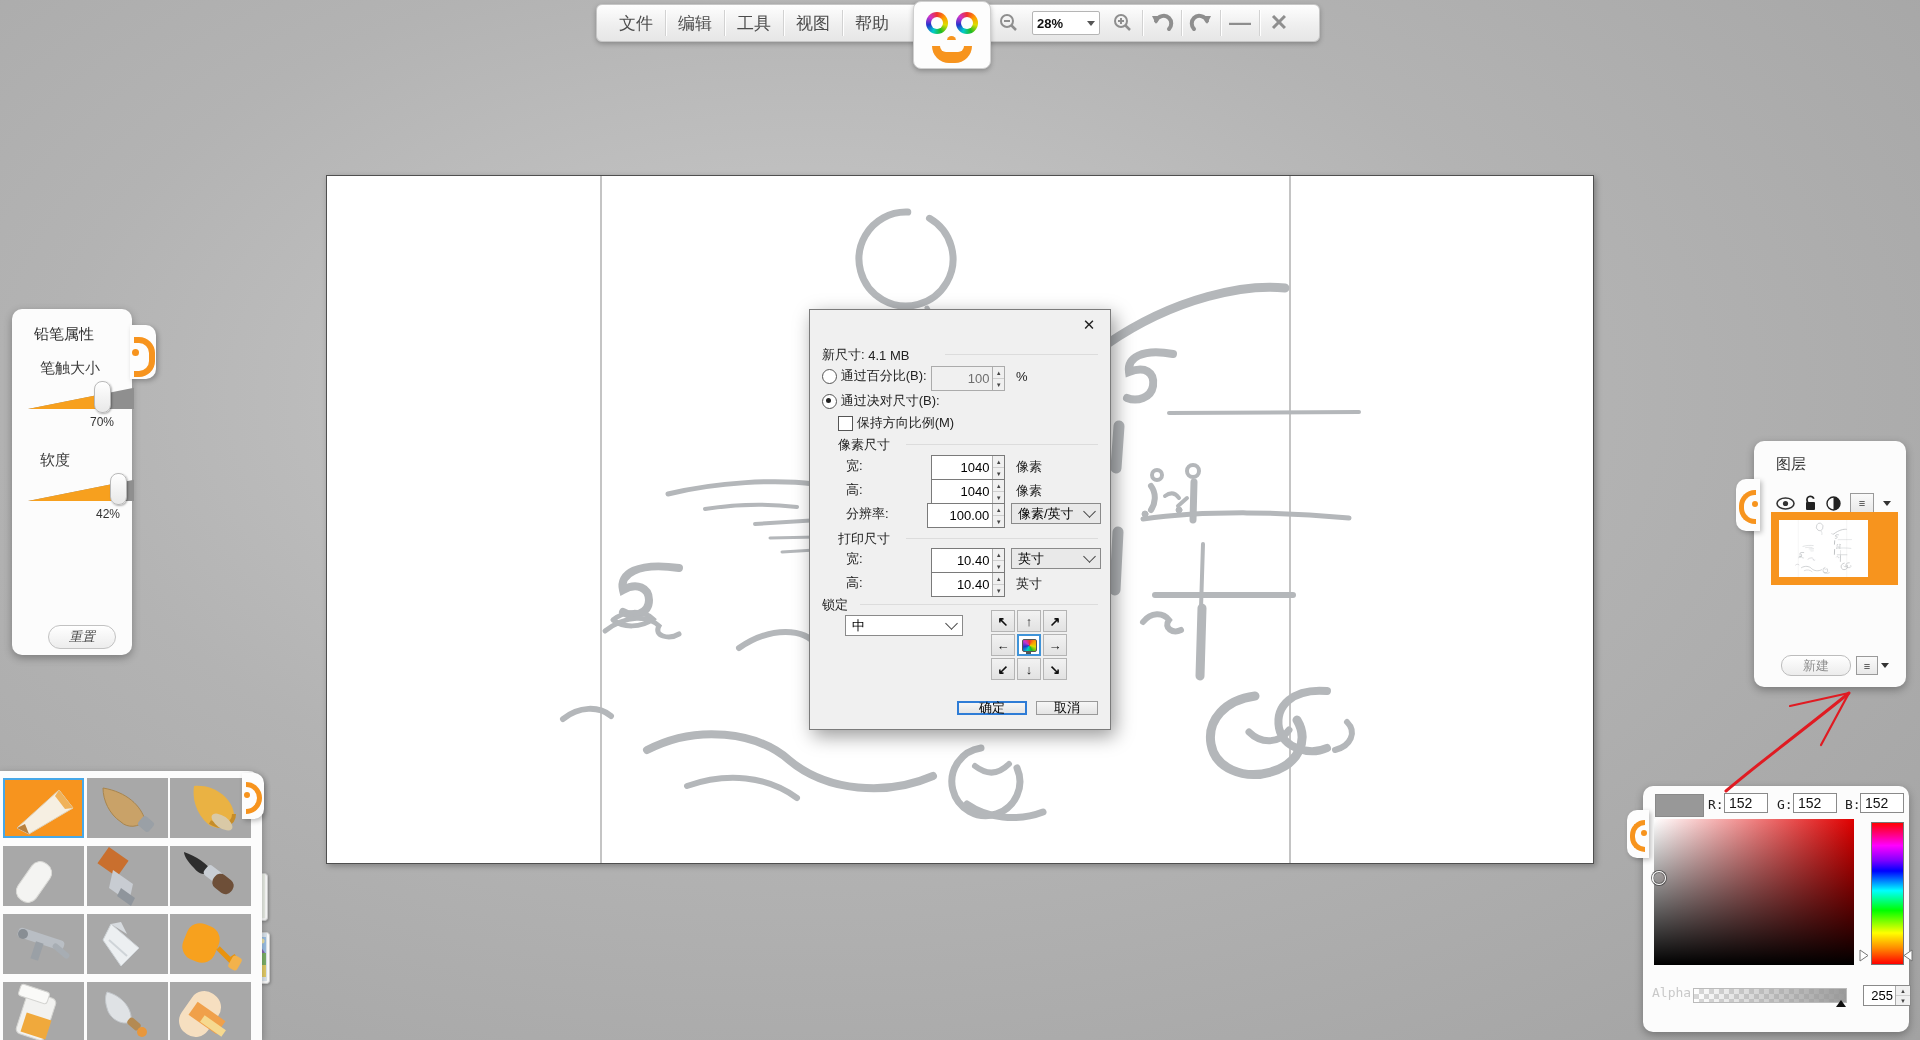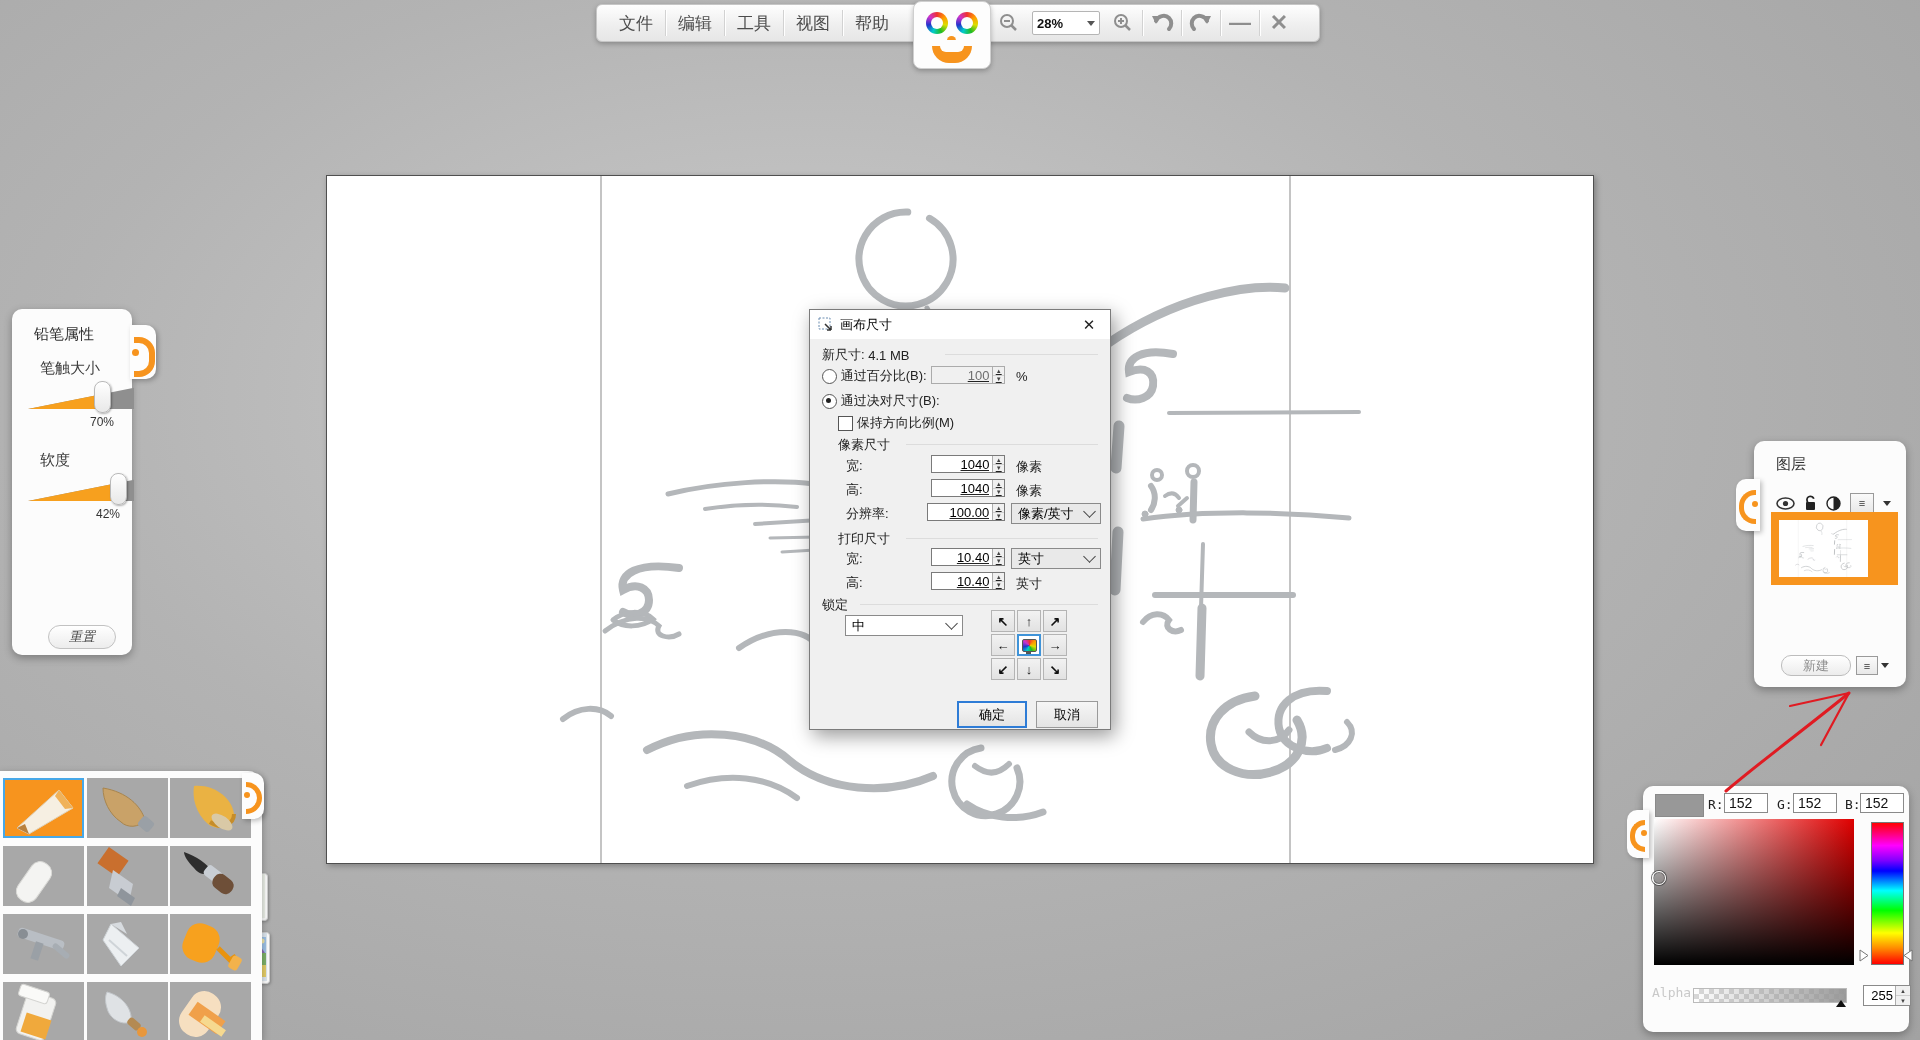--- a/index.html
+++ b/index.html
@@ -108,37 +108,37 @@
     box-shadow:4px 6px 18px rgba(0,0,0,.4);z-index:20;font-size:13px;}
   .dlg-title{position:absolute;left:0;top:0;width:100%;height:29px;background:#fff;display:flex;align-items:center;}
   .dlg-title .txt{margin-left:6px;font-size:13px;color:#000;}
   .dlg-close{position:absolute;right:0;top:0;width:42px;height:29px;display:flex;align-items:center;justify-content:center;
     font-size:15px;color:#222;}
   .drow{position:absolute;display:flex;align-items:center;height:22px;}
   .sep-line{position:absolute;height:1px;background:#dcdcdc;}
   .radio{width:13px;height:13px;border-radius:50%;border:1px solid #555;background:#fff;position:relative;}
   .radio.on::after{content:"";position:absolute;left:3px;top:3px;width:5px;height:5px;border-radius:50%;background:#222;}
   .checkbox{width:13px;height:13px;border:1px solid #555;background:#fff;}
-  .dfield{position:absolute;height:18px;border:1px solid #7a7a7a;background:#fff;display:flex;align-items:stretch;box-sizing:border-box;text-decoration:underline;}
+  .dfield{position:absolute;height:25px;border:1px solid #7a7a7a;background:#fff;display:flex;align-items:stretch;box-sizing:border-box;}
   .dfield input{border:none;outline:none;width:100%;text-align:right;font-size:13px;padding:0 3px;background:transparent;
     font-family:"Liberation Sans",sans-serif;color:#000;}
   .dfield.disabled{border-color:#ababab;background:#f0f0f0;}
   .dfield.disabled input{color:#6e6e6e;}
   .dselect{position:absolute;height:21px;border:1px solid #8a8a8a;background:#e9e9e9;display:flex;align-items:center;
     justify-content:space-between;padding:0 6px;box-sizing:border-box;font-size:13px;color:#000;}
   .vchev{width:8px;height:8px;border-right:1.5px solid #444;border-bottom:1.5px solid #444;transform:rotate(45deg);margin-top:-4px;}
   .anchor-grid{position:absolute;left:181px;top:300px;display:grid;grid-template-columns:repeat(3,24px);
     grid-template-rows:repeat(3,22px);gap:2px;}
   .acell{background:linear-gradient(#f2f2f2,#e2e2e2);border:1px solid #b4b4b4;display:flex;align-items:center;justify-content:center;
     font-size:13px;font-weight:bold;color:#111;box-sizing:border-box;}
   .acell.center{background:#fff;border:2px solid #3f93d8;}
   .monitor{width:13px;height:11px;border:1px solid #555;border-radius:2px;
     background:conic-gradient(#e33,#f90,#dd0,#2b2,#0cc,#23c,#c3c,#e33);position:relative;}
   .monitor::after{content:"";position:absolute;left:3px;bottom:-3px;width:5px;height:2px;background:#555;}
-  .dbtn{position:absolute;height:27px;display:flex;align-items:center;justify-content:center;font-size:13px;color:#000;
+  .dbtn{position:absolute;height:14px;display:flex;align-items:center;justify-content:center;font-size:13px;color:#000;
     background:linear-gradient(#f6f6f6,#e4e4e4);border:1px solid #9a9a9a;box-sizing:border-box;}
   .dbtn.primary{border:2px solid #2e7cd6;}
   
   .annotation{z-index:30;pointer-events:none;}
 </style>
 </head>
 <body>
 
 <svg width="0" height="0" style="position:absolute">
   <symbol id="sketch" viewBox="0 0 1266 687">
@@ -465,27 +465,20 @@
   </div>
 </div>
 
 <svg class="abs annotation" style="left:1700px;top:670px" width="220" height="190" viewBox="0 0 220 190">
   <path d="M26 121 C60 92 110 55 149 23" fill="none" stroke="#e01b22" stroke-width="3" stroke-linecap="round"></path>
   <path d="M149 23 L90 36" fill="none" stroke="#e01b22" stroke-width="2.2" stroke-linecap="round"></path>
   <path d="M149 23 L121 75" fill="none" stroke="#e01b22" stroke-width="2.2" stroke-linecap="round"></path>
 </svg>
 
 <div class="abs dialog">
-  <div class="dlg-title">
-    <svg style="margin-left:8px" width="16" height="16" viewBox="0 0 16 16">
-      <rect x="1" y="1" width="11" height="11" fill="#fff" stroke="#6a8cb0" stroke-dasharray="2 1.5"></rect>
-      <path d="M7 7 L13 13 M13 13 L13 9 M13 13 L9 13" stroke="#333" stroke-width="1.5" fill="none"></path>
-    </svg>
-    <span class="txt">画布尺寸</span>
-  </div>
   <div class="dlg-close">
       <span>✕</span>
     </div>
 
   <div class="drow" style="left:12px;top:34px">
     <span>新尺寸:</span>&nbsp;
     <span>4.1 MB</span>
   </div>
   <div class="sep-line" style="left:135px;top:44px;width:153px"></div>
 

